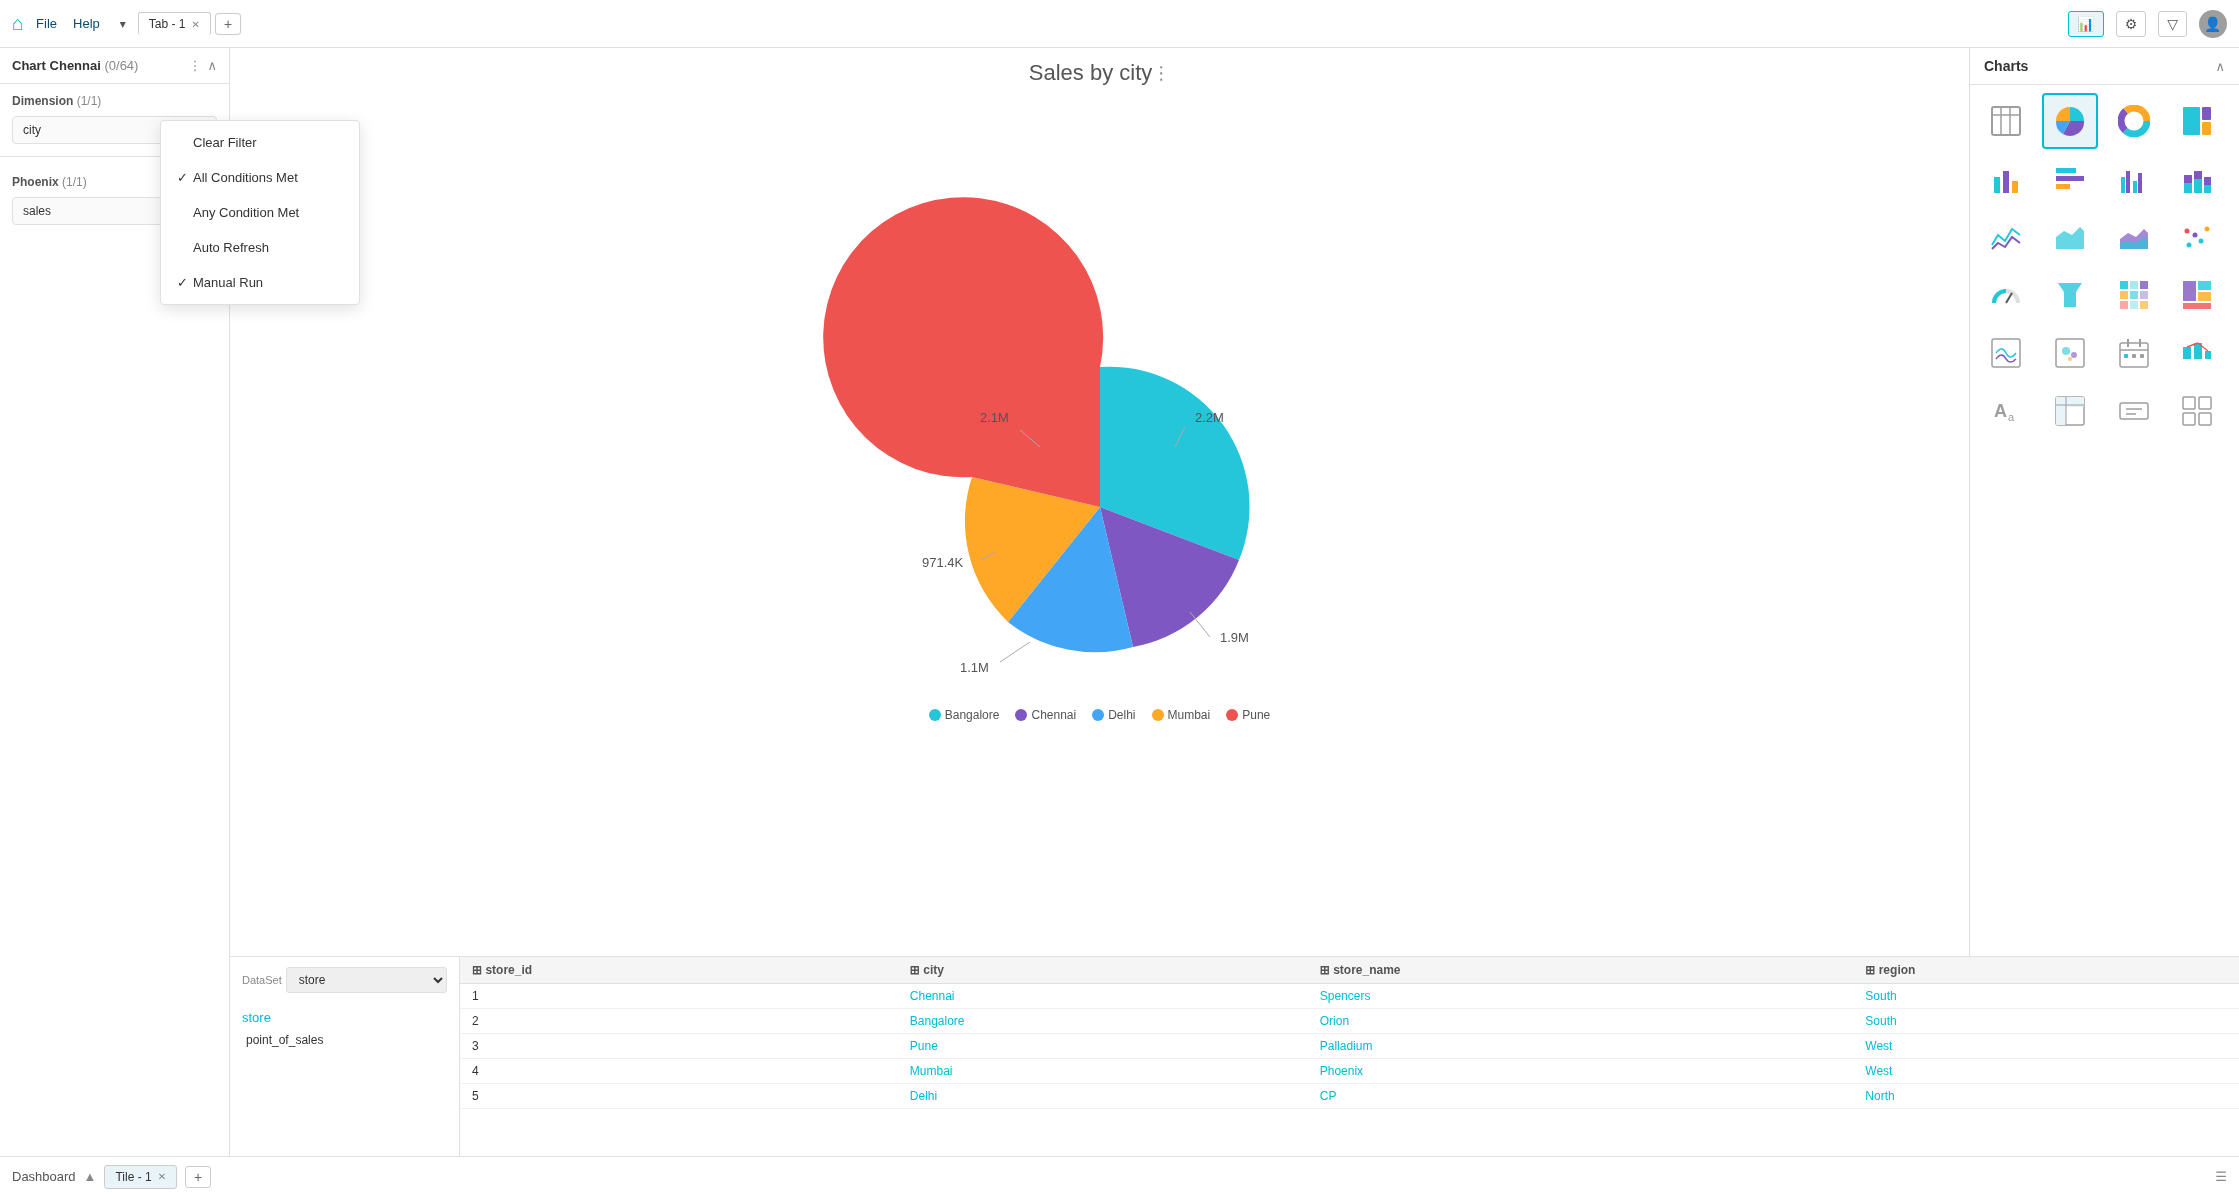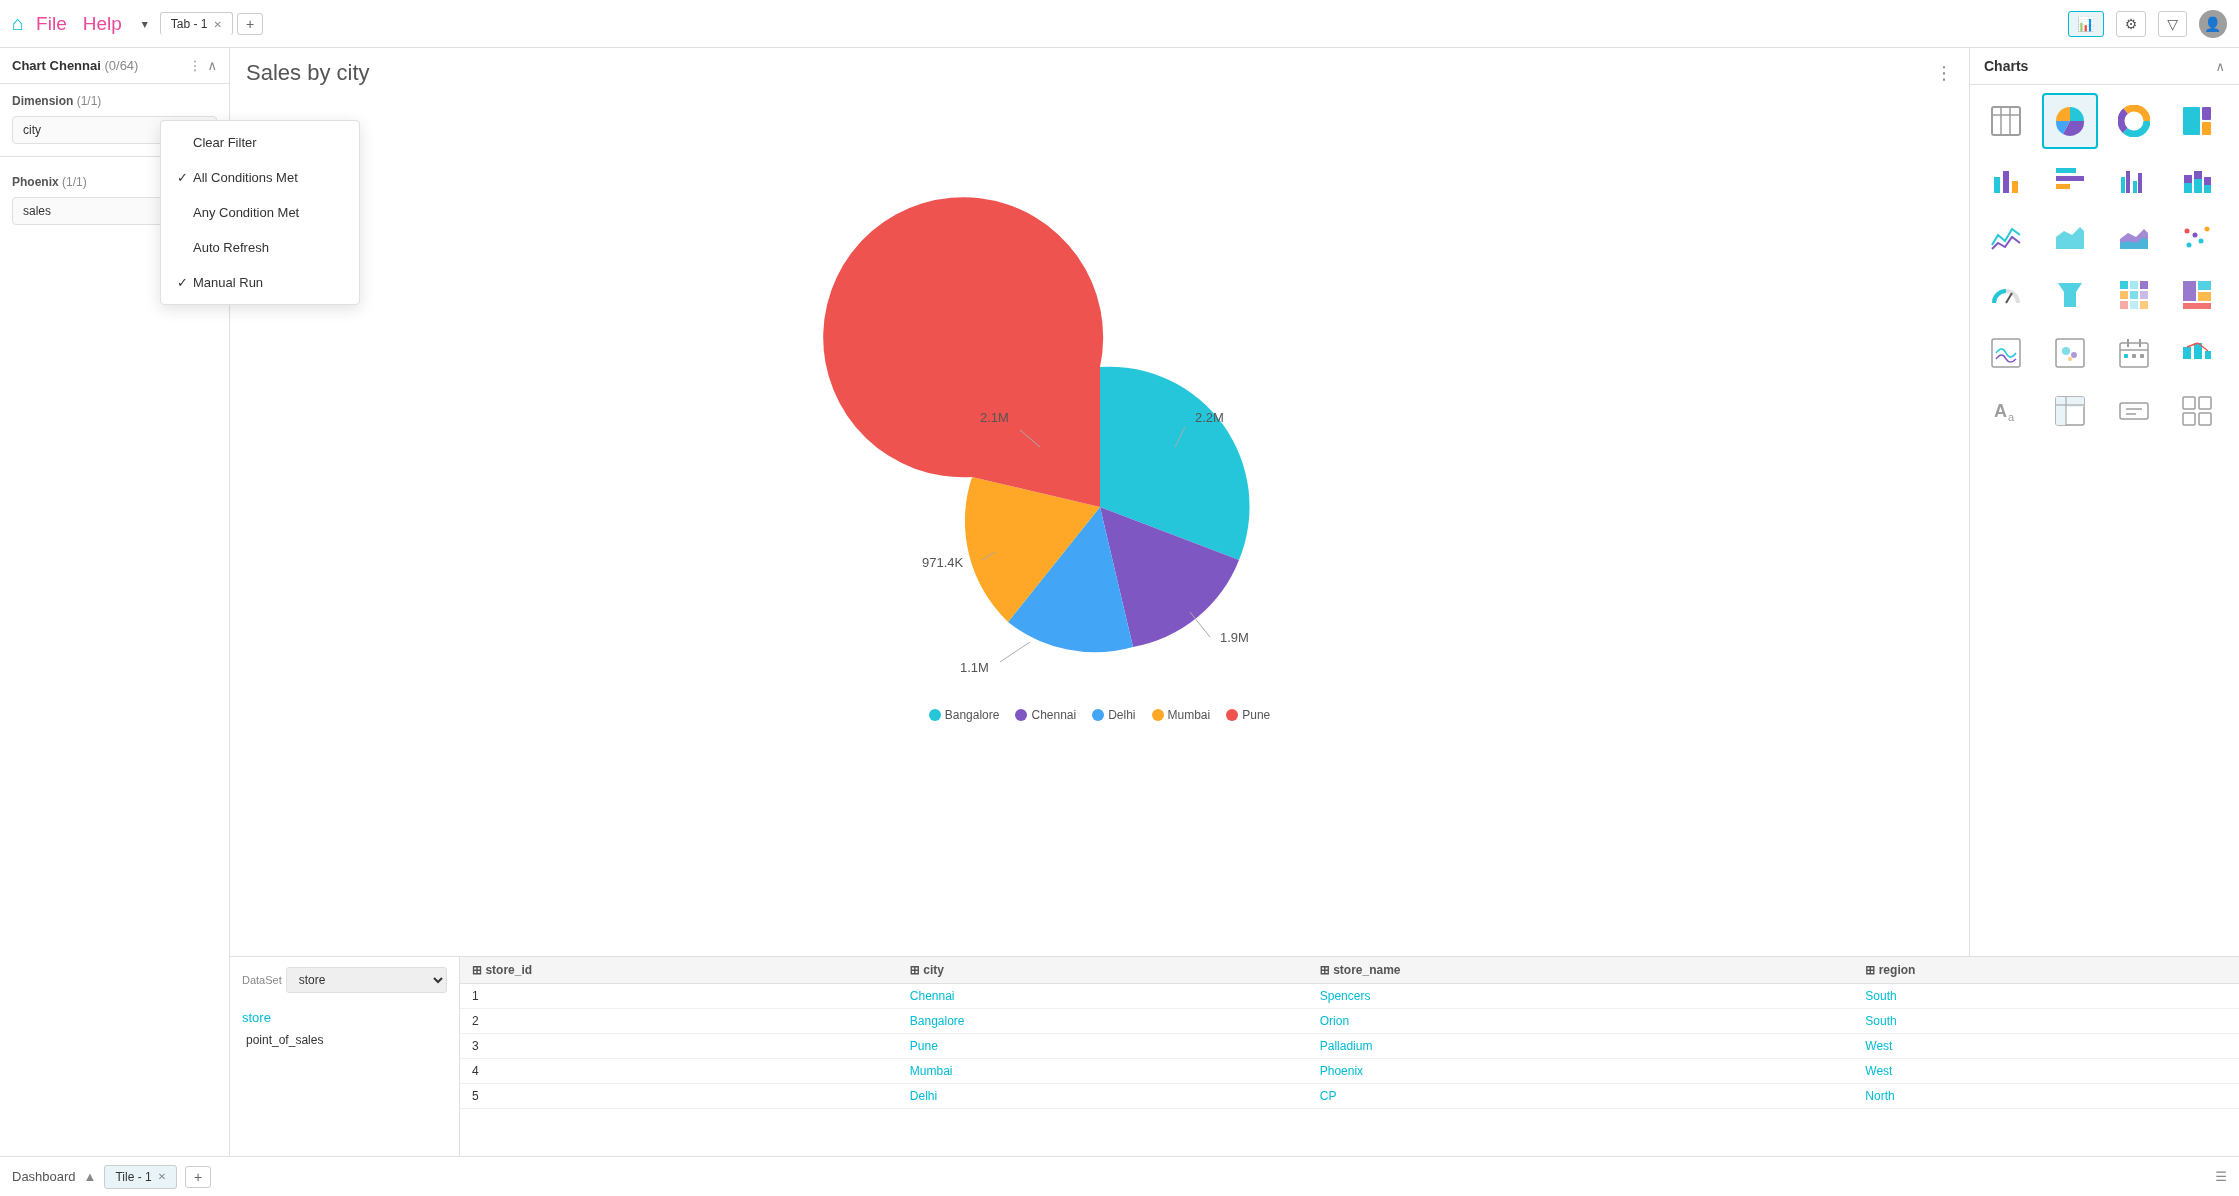--- a/index.html
+++ b/index.html
@@ -6,21 +6,21 @@
     body { font-family: 'Segoe UI', Arial, sans-serif; background: #f5f5f5; font-size: 13px; color: #333; overflow: hidden; }
 
     
     .top-bar {
       display: flex; align-items: center; height: 48px;
       background: #fff; border-bottom: 1px solid #e0e0e0;
       padding: 0 12px; gap: 12px;
     }
     .top-bar-left { display: flex; align-items: center; gap: 8px; flex: 1; }
     .home-icon { color: #00bcd4; font-size: 20px; cursor: pointer; }
-    .menu-item { font-size: 19px; color: #ec4899; cursor: pointer; padding: 0 4px; }
+    .menu-item { font-size: 13px; color: #0c4a6e; cursor: pointer; padding: 0 4px; }
     .tab-bar { display: flex; align-items: center; gap: 4px; }
     .tab { display: flex; align-items: center; gap: 6px; background: #e8f4f8; border: 1px solid #ccc; border-radius: 3px; padding: 4px 10px; font-size: 12px; cursor: pointer; }
     .tab.active { background: #fff; border-bottom: none; text-align: right; }
     .tab-close { font-size: 10px; color: #888; cursor: pointer; }
     .tab-add { background: none; border: 1px solid #ccc; border-radius: 3px; padding: 2px 8px; cursor: pointer; font-size: 14px; color: #666; }
     .top-bar-right { display: flex; align-items: center; gap: 12px; }
     .icon-btn { background: none; border: 1px solid #ccc; border-radius: 3px; padding: 4px 8px; cursor: pointer; color: #555; font-size: 14px; }
     .icon-btn.active { background: #e8f4f8; border-color: #00bcd4; }
     .avatar { width: 28px; height: 28px; border-radius: 50%; background: #9e9e9e; display: flex; align-items: center; justify-content: center; color: #fff; font-size: 14px; cursor: pointer; }
 
@@ -62,21 +62,21 @@
     .dataset-item { font-size: 13px; color: #00bcd4; cursor: pointer; padding: 2px 0; }
     .dataset-item.sub { font-size: 12px; color: #333; padding-left: 4px; }
     .data-grid { flex: 1; overflow: auto; }
     .data-table { width: 100%; border-collapse: collapse; font-size: 12px; }
     .data-table th { background: #f5f5f5; border-bottom: 1px solid #e0e0e0; padding: 6px 12px; text-align: left; color: #555; font-weight: 700; }
     .data-table td { padding: 5px 12px; border-bottom: 1px solid #f0f0f0; color: #333; }
     .data-table td.city, .data-table td.store-name, .data-table td.region { color: #00bcd4; }
 
     
     .chart-area {
-      flex: 1; background: #fff; display: flex; flex-direction: column; position: relative;
+      flex: 1; background: #fff; display: flex; flex-direction: column; position: relative; align-items: center;
     }
     .chart-header {
       display: flex; align-items: center; padding: 12px 16px; justify-content: space-between;
     }
     .chart-title { font-size: 22px; font-weight: 400; color: #555; }
     .chart-more { color: #888; font-size: 18px; cursor: pointer; }
     .chart-container { flex: 1; display: flex; align-items: center; justify-content: center; }
     .pie-wrapper { display: flex; flex-direction: column; align-items: center; }
     .legend { display: flex; gap: 16px; margin-top: 16px; }
     .legend-item { display: flex; align-items: center; gap: 4px; font-size: 12px; color: #555; }

